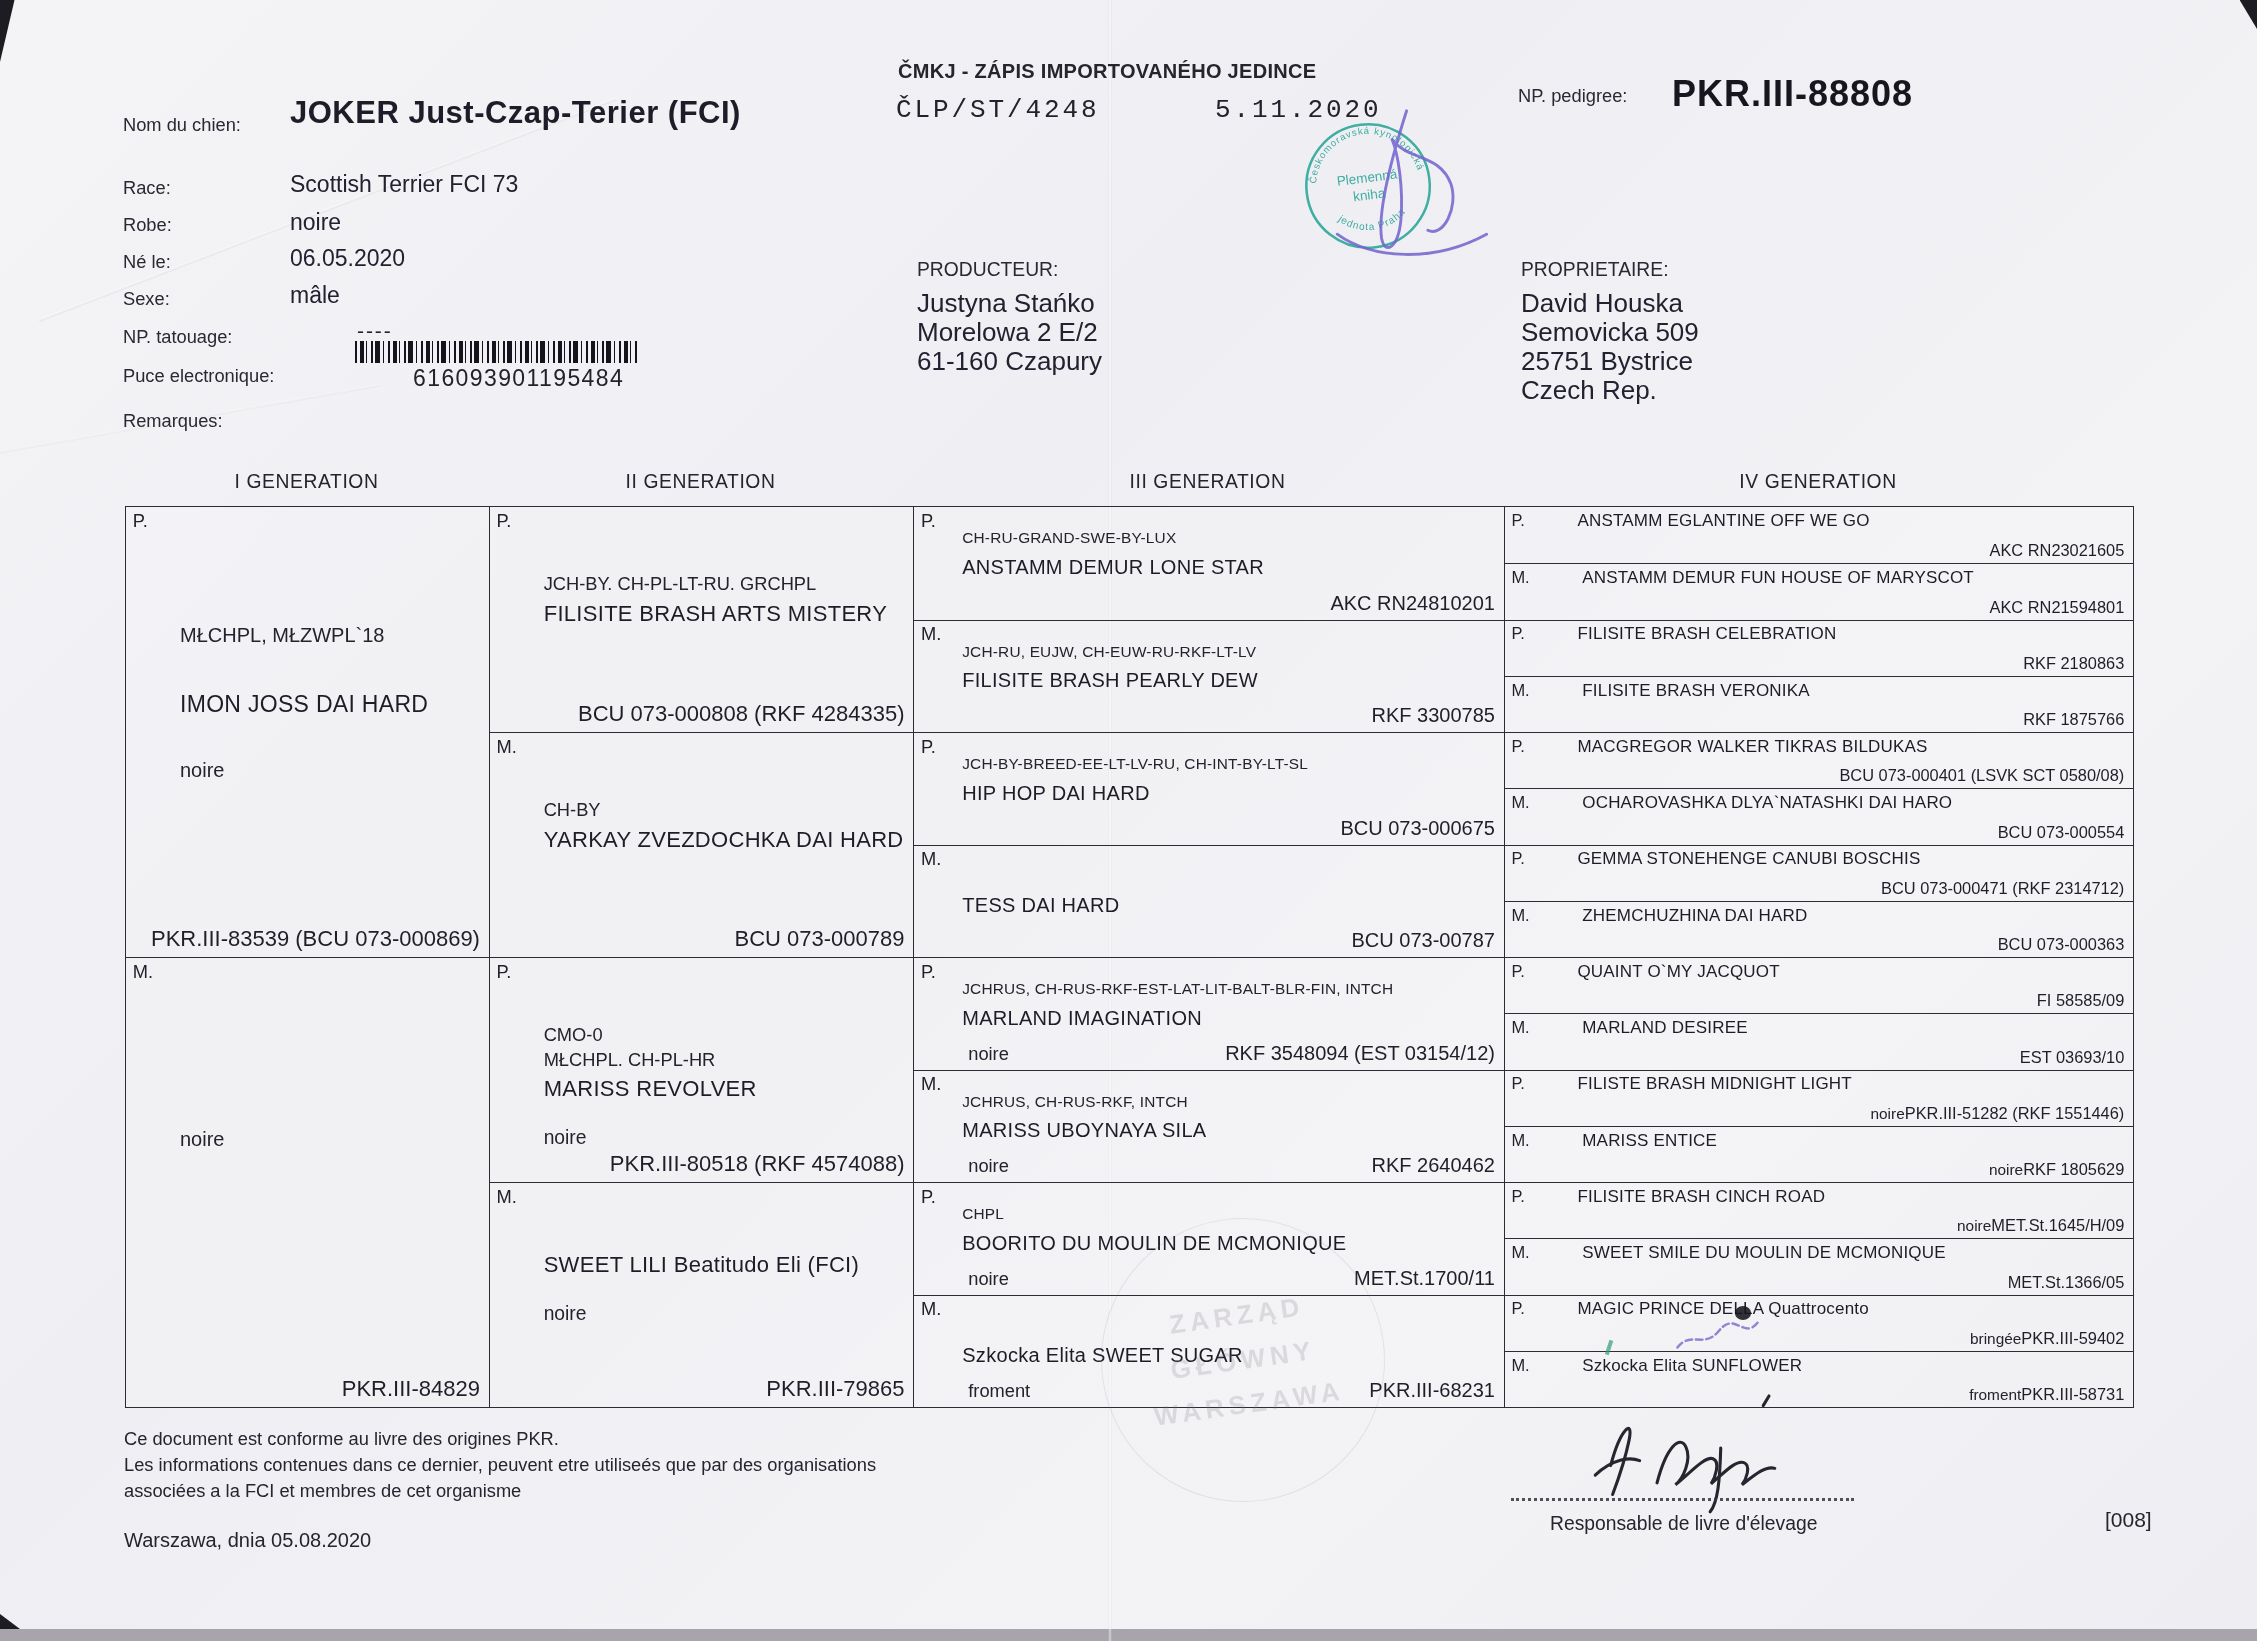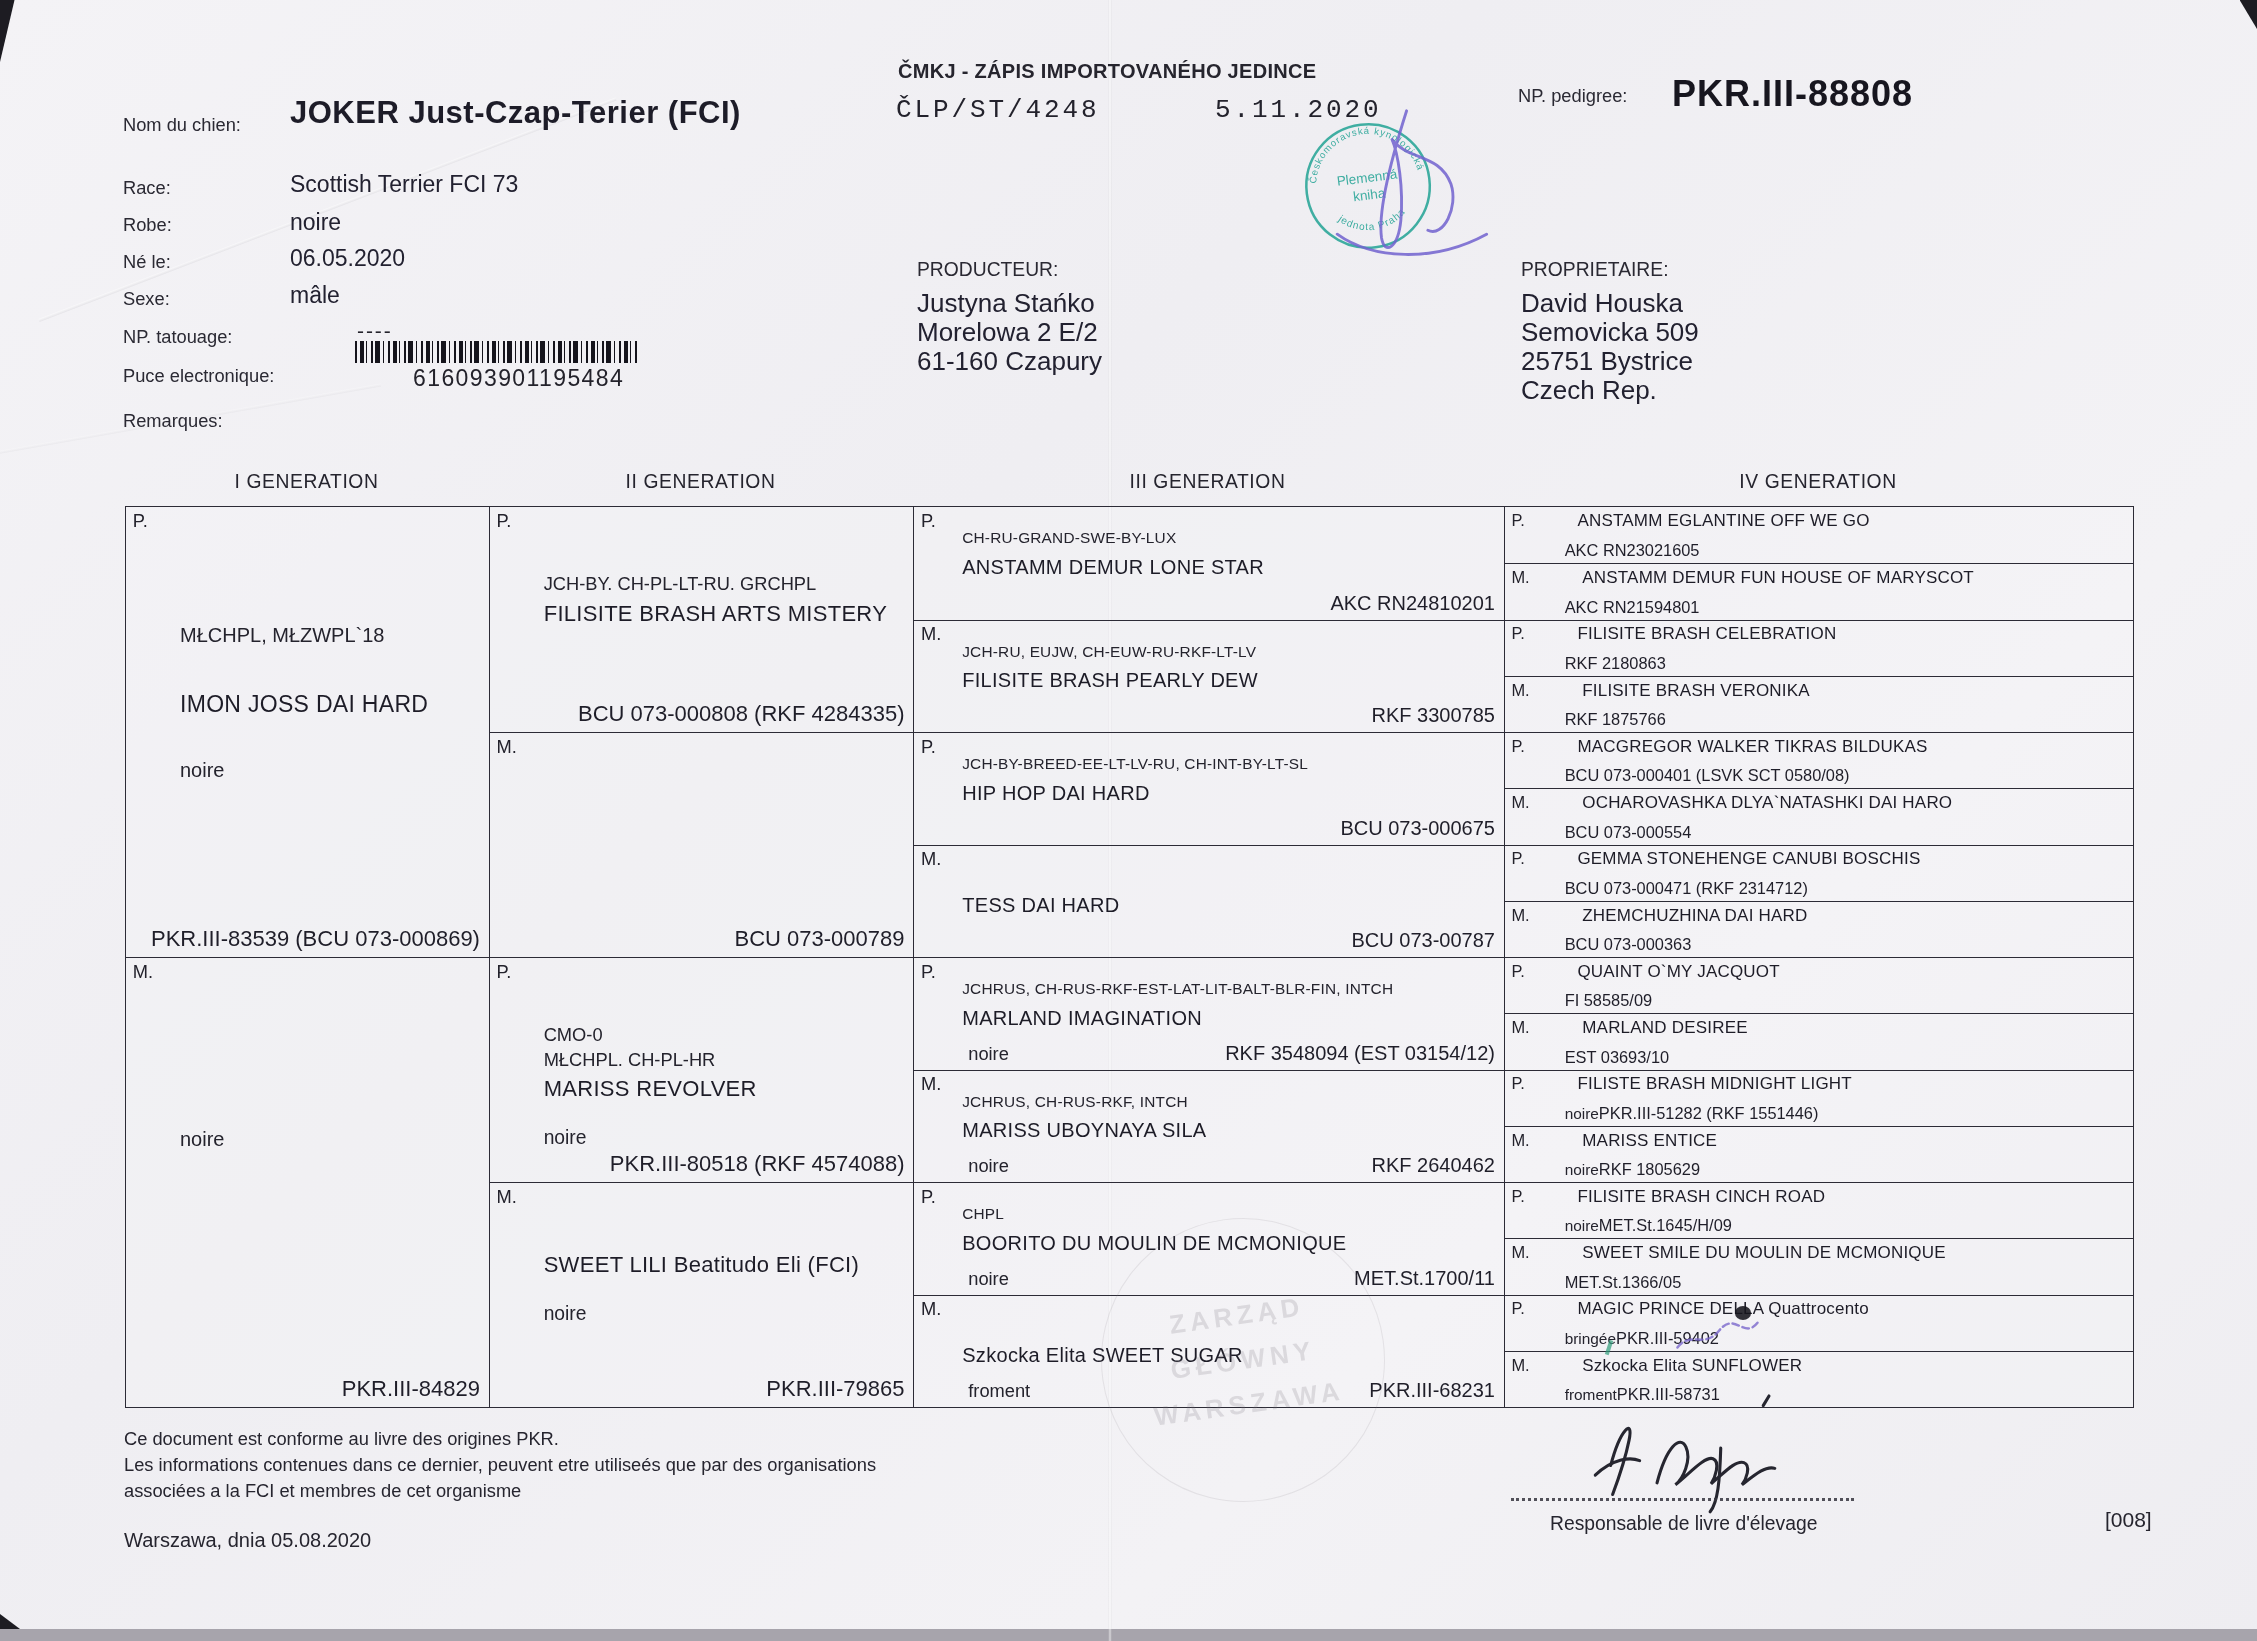--- a/index.html
+++ b/index.html
@@ -45,21 +45,21 @@
   .g2 .colr{font-size:19.3px;margin-top:25px;}
   .g2 .reg{font-size:22px;}
   .g3 .block{position:static;margin:22px 7.7px 0 48px;}
   .g3 .titles{font-size:15.4px;letter-spacing:0.2px;white-space:nowrap;min-height:18.3px;}
   .g3 .nm{font-size:20px;margin-top:8.7px;white-space:nowrap;}
   .g3 .colr{position:absolute;left:54px;bottom:4.8px;font-size:18.3px;margin:0;}
   .g3 .reg{font-size:20px;}
   .g4 .line1{display:flex;gap:12.6px;padding:3.9px 7.7px 0 6.8px;align-items:baseline;}
   .g4 .sx{font-size:16.4px;flex:none;}
   .g4 .nm4{font-size:17px;letter-spacing:0.2px;white-space:nowrap;color:#1d1c27;margin-left:40px;}
-  .g4 .bottom{position:absolute;left:60px;right:8.7px;bottom:2.9px;display:flex;justify-content:flex-start;align-items:baseline;}
+  .g4 .bottom{position:absolute;left:60px;right:8.7px;bottom:2.9px;display:flex;justify-content:flex-end;align-items:baseline;}
   .g4 .colr4{font-size:15.4px;color:#24232d;}
   .g4 .reg4{font-size:16.4px;white-space:nowrap;color:#1f1e29;}
 
   .noteline{font-size:18.3px;color:#26252f;}
   .respline{font-size:19.3px;color:#26252f;}
   .pagecode{font-size:21px;color:#25242e;}
   .dotline{border-bottom:3.9px dotted #36353f;opacity:.85;}
 
   .seal{border:1.9px solid rgba(125,120,130,0.14);border-radius:50%;
         display:flex;flex-direction:column;justify-content:center;align-items:center;gap:13.5px;transform:rotate(-8deg);}
@@ -172,20 +172,24 @@
         <div class="cell g2">
           <span class="sexlab">P.</span>
           <div class="block">
             <div class="titles">JCH-BY. CH-PL-LT-RU. GRCHPL</div>
             <div class="nm">FILISITE BRASH ARTS MISTERY</div>
           </div>
           <span class="reg">BCU 073-000808 (RKF 4284335)</span>
         </div>
         <div class="cell g2">
           <span class="sexlab">M.</span>
+          <div class="block">
+            <div class="titles">CH-BY</div>
+            <div class="nm">YARKAY ZVEZDOCHKA DAI HARD</div>
+          </div>
           <span class="reg">BCU 073-000789</span>
         </div>
         <div class="cell g2">
           <span class="sexlab">P.</span>
           <div class="block">
             <div class="titles">CMO-0
 MŁCHPL. CH-PL-HR</div>
             <div class="nm">MARISS REVOLVER</div>
             <div class="colr">noire</div>
           </div>

